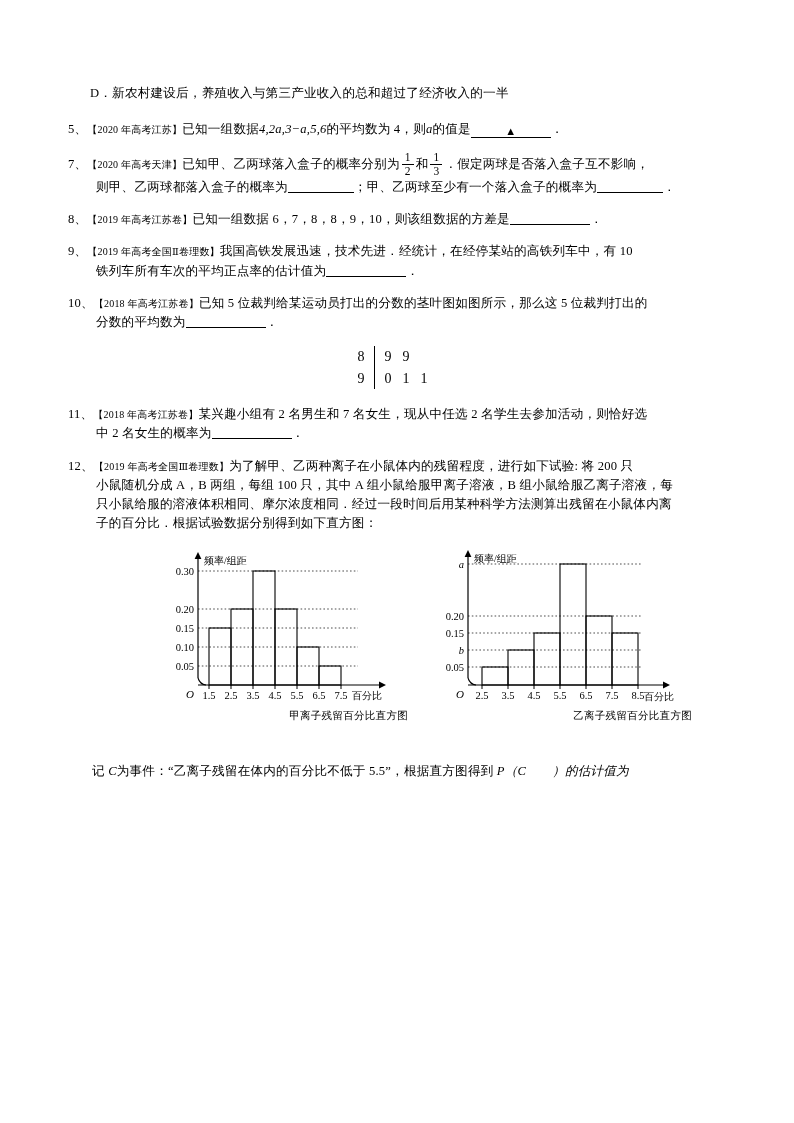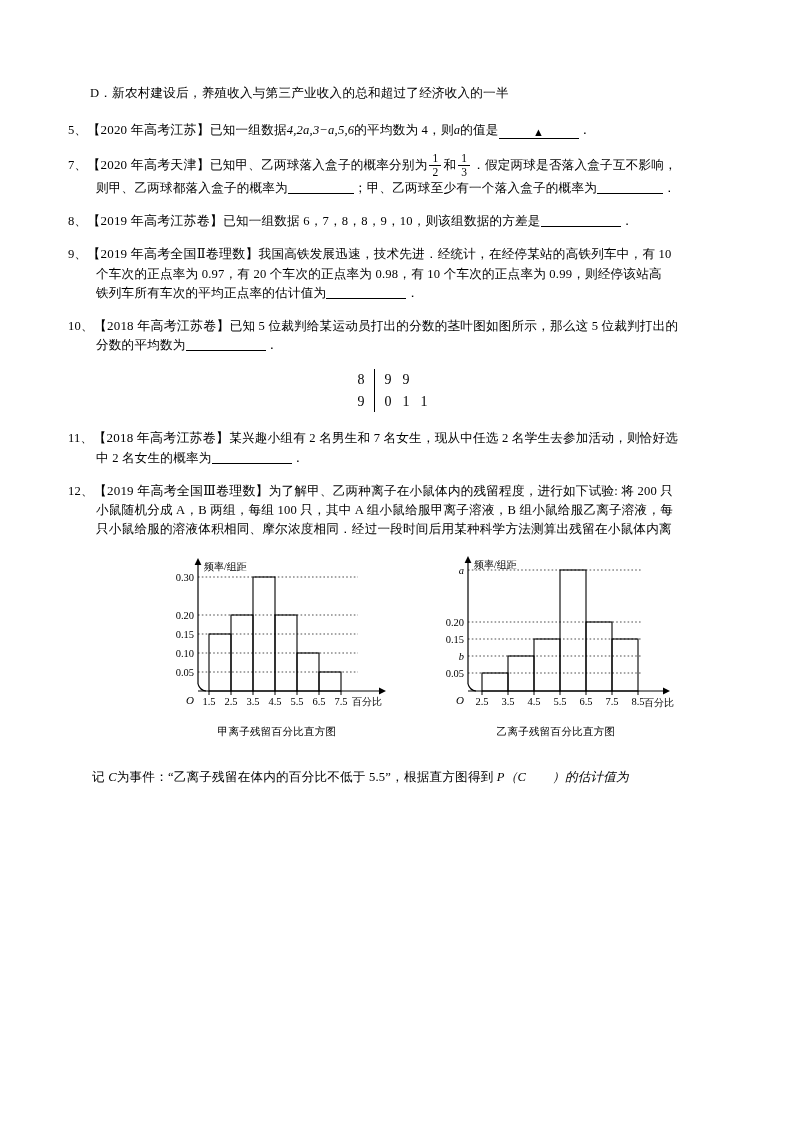--- a/index.html
+++ b/index.html
@@ -33,21 +33,21 @@
   .q {
     font-size: 12.6px;
     line-height: 1.52;
     margin: 0 0 13px 0;
     text-align: justify;
     letter-spacing: 0.2px;
   }
   .q.opt { text-indent: 22px; margin-bottom: 17px; }
   .indent { display: block; text-indent: 28px; }
 
-  .src { font-size: 13px; }
+  .src { font-size: 10px; }
   .num { font-family: "Liberation Serif", serif; }
   .mi { font-style: italic; font-family: "Liberation Serif", serif; }
 
   
   .blank {
     display: inline-block;
     border-bottom: 1px solid #000;
     height: 0.95em;
     vertical-align: -2px;
   }
@@ -91,22 +91,22 @@
   .charts {
     position: relative;
     height: 178px;
     margin: 4px 0 6px 0;
   }
   .chartbox { position: absolute; top: 0; }
   #chart-a { left: 78px; }
   #chart-b { left: 352px; }
   .chart-caption {
     font-size: 10.5px;
-    text-align: center;
-    margin-top: 11px;
+    text-align: right;
+    margin-top: 1px;
     letter-spacing: 0.3px;
   }
   .final { margin-top: 38px; }
   svg text { font-family: "Liberation Serif", serif; }
 </style>
 </head>
 <body>
 
 <div class="page">
   <div class="content">
@@ -124,21 +124,20 @@
       <span class="num">7、</span><span class="src">【2020 年高考天津】</span><span>已知甲、乙两球落入盒子的概率分别为</span><span class="frac"><span class="n">1</span><span class="d">2</span></span><span>和</span><span class="frac"><span class="n">1</span><span class="d">3</span></span><span>．假定两球是否落入盒子互不影响，</span>
       <span class="indent"><span>则甲、乙两球都落入盒子的概率为</span><span class="blank w3"></span><span>；甲、乙两球至少有一个落入盒子的概率为</span><span class="blank w3"></span><span>．</span></span>
     </p>
 
     <p class="q" style="">
       <span class="num">8、</span><span class="src">【2019 年高考江苏卷】</span><span>已知一组数据 6，7，8，8，9，10，则该组数据的方差是</span><span class="blank w4"></span><span>．</span>
     </p>
 
     <p class="q">
       <span class="num">9、</span><span class="src">【2019 年高考全国Ⅱ卷理数】</span><span>我国高铁发展迅速，技术先进．经统计，在经停某站的高铁列车中，有 10</span>
-      <span class="indent">个车次的正点率为 0.97，有 20 个车次的正点率为 0.98，有 10 个车次的正点率为 0.99，则经停该站高</span>
       <span class="indent"><span>铁列车所有车次的平均正点率的估计值为</span><span class="blank w4"></span><span>．</span></span>
     </p>
 
     <p class="q">
       <span class="num">10、</span><span class="src">【2018 年高考江苏卷】</span><span>已知 5 位裁判给某运动员打出的分数的茎叶图如图所示，那么这 5 位裁判打出的</span>
       <span class="indent"><span>分数的平均数为</span><span class="blank w4"></span><span>．</span></span>
     </p>
 
     <div class="stemleaf">
       <div class="sl-inner">
@@ -160,20 +159,21 @@
 
     <p class="q">
       <span class="num">11、</span><span class="src">【2018 年高考江苏卷】</span><span>某兴趣小组有 2 名男生和 7 名女生，现从中任选 2 名学生去参加活动，则恰好选</span>
       <span class="indent"><span>中 2 名女生的概率为</span><span class="blank w4"></span><span>．</span></span>
     </p>
 
     <p class="q">
       <span class="num">12、</span><span class="src">【2019 年高考全国Ⅲ卷理数】</span><span>为了解甲、乙两种离子在小鼠体内的残留程度，进行如下试验: 将 200 只</span>
       <span class="indent">小鼠随机分成 A，B 两组，每组 100 只，其中 A 组小鼠给服甲离子溶液，B 组小鼠给服乙离子溶液，每</span>
       <span class="indent">只小鼠给服的溶液体积相同、摩尔浓度相同．经过一段时间后用某种科学方法测算出残留在小鼠体内离</span>
+      <span class="indent">子的百分比．根据试验数据分别得到如下直方图：</span>
     </p>
 
     <div class="charts">
 
       <div class="chartbox" id="chart-a">
         <svg width="262" height="158" viewBox="0 0 262 158">
 
           <g stroke="#000" stroke-width="0.7" stroke-dasharray="1.6,2.2">
             <line x1="52" y1="25" x2="212" y2="25"></line>
             <line x1="52" y1="63" x2="212" y2="63"></line>

